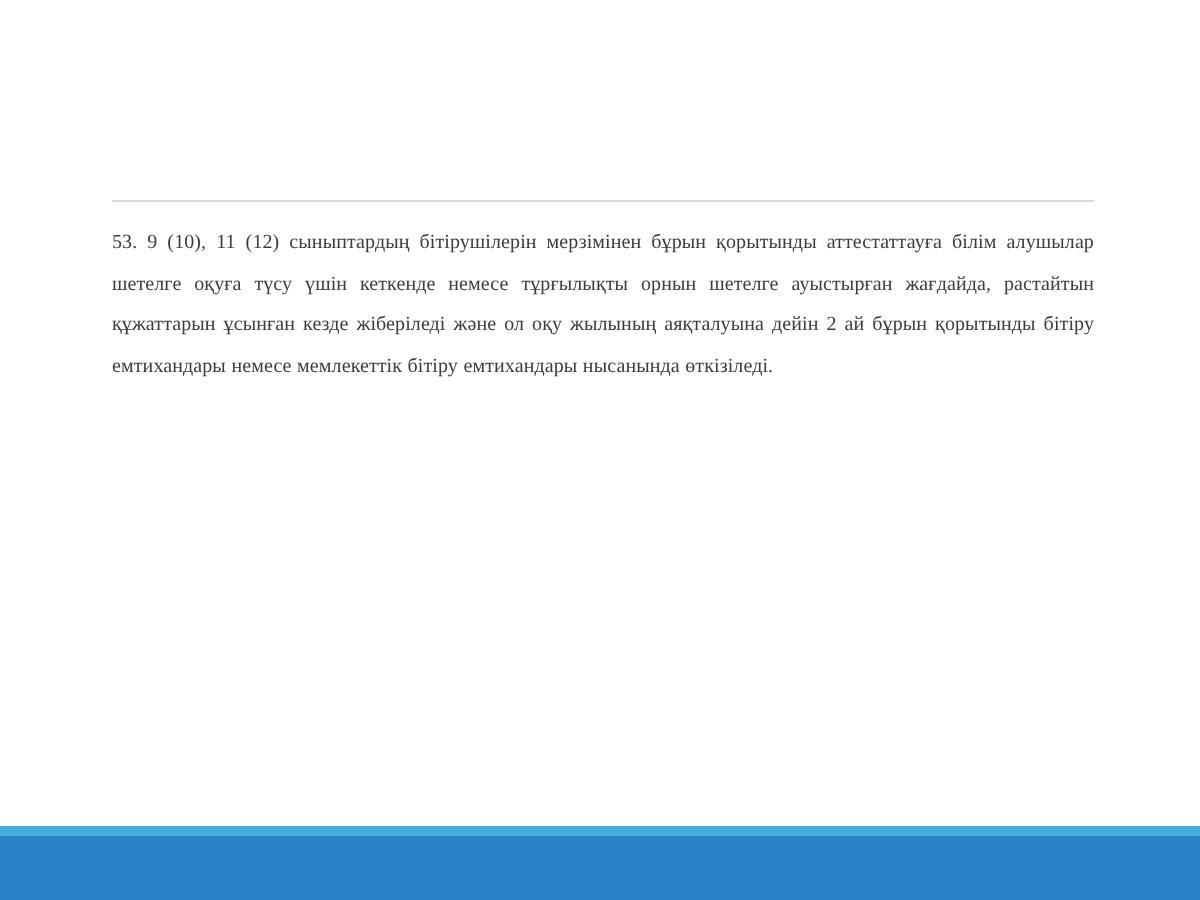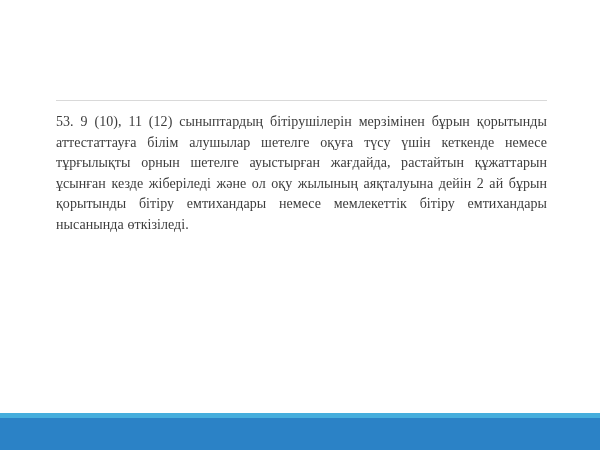--- a/index.html
+++ b/index.html
@@ -27,21 +27,21 @@
   }
   .top-divider {
     width: 100%;
     height: 0;
     border-top: 1.6px solid #d9d9d9;
     margin: 0 0 11px 0;
   }
   .body-text {
     margin: 0;
     font-family: "Liberation Serif", "DejaVu Serif", serif;
-    font-size: 14px;
+    font-size: 10px;
     line-height: 20.6px;
     color: #3c3c3c;
     text-align: justify;
     text-justify: inter-word;
     letter-spacing: 0.05px;
     word-spacing: 0.2px;
     hyphens: none;
   }
   .footer {
     position: absolute;

